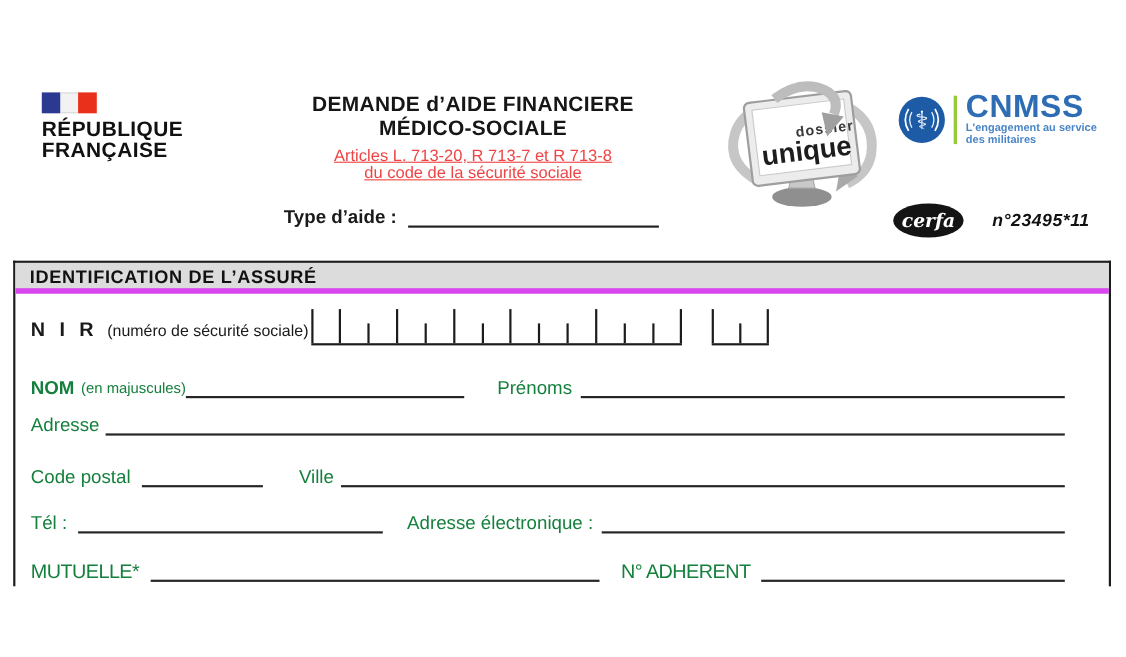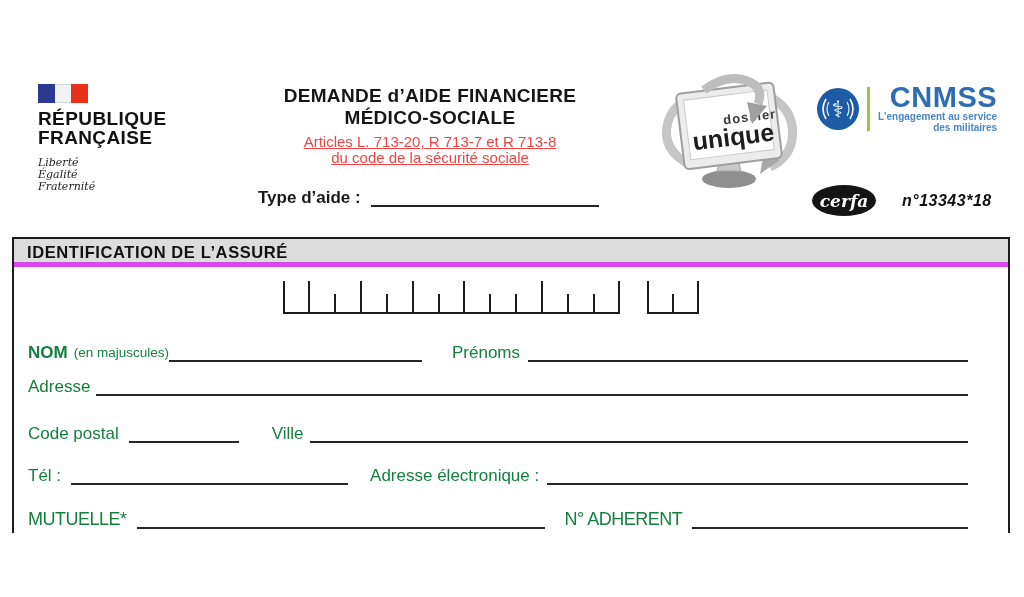--- a/index.html
+++ b/index.html
@@ -26,21 +26,21 @@
   .typeaide { position:absolute; left:258px; top:188px; display:flex; align-items:flex-end; }
   .typeaide .lab { font-size:17px; font-weight:bold; line-height:20px; }
   .typeaide .line { width:228px; height:14px; border-bottom:2px solid #232323; margin-left:10px; margin-bottom:1px; }
 
   
   .du { position:absolute; left:652px; top:64px; }
 
   
   .cnmss { position:absolute; left:816px; top:84px; display:flex; align-items:center; }
   .cnmss .sep { width:3px; height:44px; margin:0 8px 0 7px; }
-  .cnmss-txt { text-align:right; }
+  .cnmss-txt { text-align:left; }
   .cnmss-name { font-size:29px; font-weight:bold; line-height:27px; letter-spacing:.5px; }
   .cnmss-tag { font-size:10px; line-height:11px; font-weight:bold; }
 
   
   .cerfa-row { position:absolute; left:812px; top:185px; display:flex; align-items:center; }
   .cerfa-oval {
     width:64px; height:31px; background:#141414; border-radius:50%;
     display:flex; align-items:center; justify-content:center;
     color:#fff; font-family:"DejaVu Serif", serif; font-style:italic; font-weight:bold; font-size:17px;
   }
@@ -87,25 +87,20 @@
 <div class="page">
 
   <div class="marianne">
     <div class="flag">
       <div class="b"></div>
       <div class="w"></div>
       <div class="r"></div>
     </div>
     <div class="rep">RÉPUBLIQUE</div>
     <div class="rep">FRANÇAISE</div>
-    <div class="motto">
-      <div>Liberté</div>
-      <div>Égalité</div>
-      <div>Fraternité</div>
-    </div>
   </div>
 
   <div class="titleblock">
     <div class="t1">DEMANDE d’AIDE FINANCIERE</div>
     <div class="t1">MÉDICO-SOCIALE</div>
     <div class="legal first">Articles L. 713-20, R 713-7 et R 713-8</div>
     <div class="legal">du code de la sécurité sociale</div>
   </div>
   <div class="typeaide">
     <span class="lab">Type d’aide :</span>
@@ -148,26 +143,30 @@
     <div class="sep" style="background:#97c93d;"></div>
     <div class="cnmss-txt">
       <div class="cnmss-name" style="color:#2e6db4;">CNMSS</div>
       <div class="cnmss-tag" style="color:#4a86c5;">L'engagement au service</div>
       <div class="cnmss-tag" style="color:#4a86c5;">des militaires</div>
     </div>
   </div>
 
   <div class="cerfa-row">
     <div class="cerfa-oval">cerfa</div>
-    <div class="cerfa-num">n°13343*18</div>
+    <div class="cerfa-num">n°23495*11</div>
   </div>
 
   <div class="sbox">
     <div class="shead">IDENTIFICATION DE L’ASSURÉ</div>
 
+    <div class="nirlabel">
+      <span class="nir">N I R</span>
+      <span class="hint">(numéro de sécurité sociale)</span>
+    </div>
     <div class="comb main">
         <div class="comb-line tall" style="left: calc(0% + 0px);"></div>
         <div class="comb-line tall" style="left: calc(7.692% - 1px);"></div>
         <div class="comb-line" style="left: calc(15.385% - 1px);"></div>
         <div class="comb-line tall" style="left: calc(23.077% - 1px);"></div>
         <div class="comb-line" style="left: calc(30.769% - 1px);"></div>
         <div class="comb-line tall" style="left: calc(38.462% - 1px);"></div>
         <div class="comb-line" style="left: calc(46.154% - 1px);"></div>
         <div class="comb-line tall" style="left: calc(53.846% - 1px);"></div>
         <div class="comb-line" style="left: calc(61.538% - 1px);"></div>

